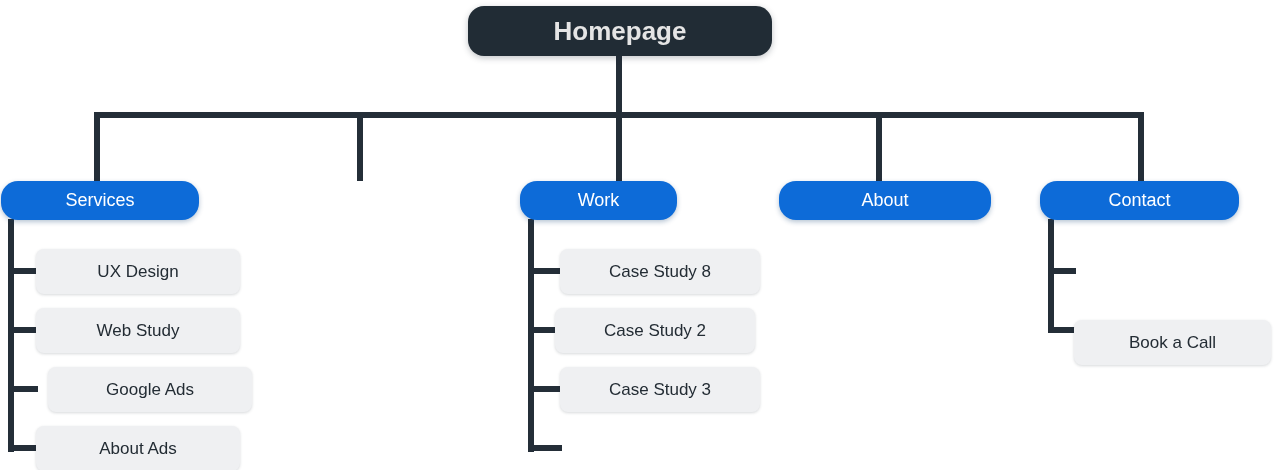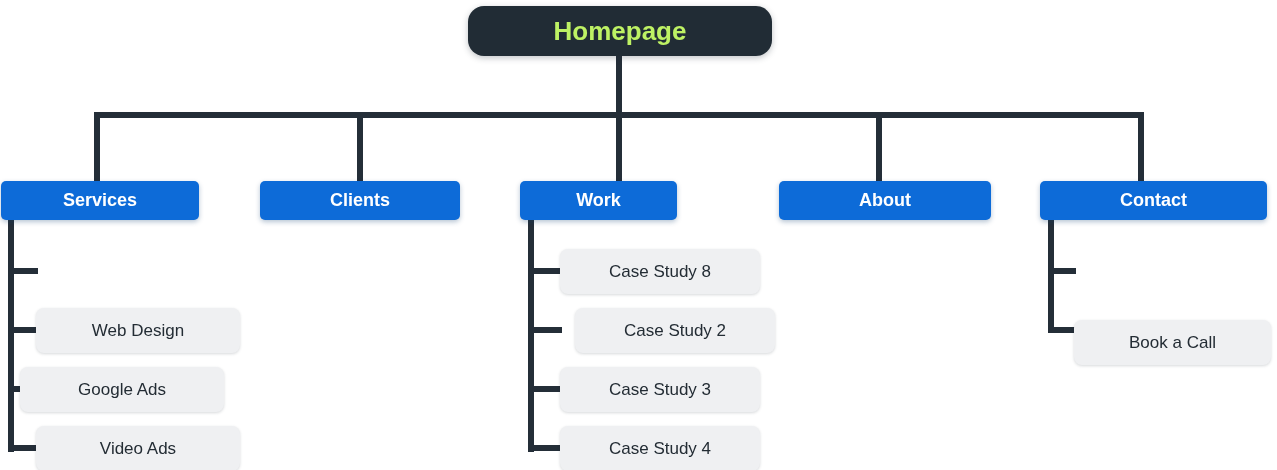--- a/index.html
+++ b/index.html
@@ -20,32 +20,32 @@
     display: flex;
     align-items: center;
     justify-content: center;
     box-sizing: border-box;
     white-space: nowrap;
   }
   .node.root {
     left: 468px; top: 6px; width: 304px; height: 50px;
     background: #212C35;
     border-radius: 16px;
-    color: #bef264;
+    color: #e5e5e5;
     font-size: 26px;
     font-weight: bold;
     box-shadow: 0 2px 6px rgba(33,44,53,0.28);
   }
   .node.pill {
     top: 181px; height: 39px;
     background: #0D6BD8;
-    border-radius: 5px;
+    border-radius: 17px;
     color: #FFFFFF;
     font-size: 18px;
-    font-weight: bold;
+    font-weight: normal;
     box-shadow: 0 2px 5px rgba(13,60,110,0.30);
   }
   .node.child {
     height: 45px;
     background: #EFF0F2;
     border-radius: 8px;
     color: #232C34;
     font-size: 17px;
     font-weight: normal;
     box-shadow: 0 1px 3px rgba(33,44,53,0.18);
@@ -77,29 +77,28 @@
   <div class="line" style="left:528px; top:327px; width:34px; height:6px;"></div>
   <div class="line" style="left:528px; top:386px; width:34px; height:6px;"></div>
   <div class="line" style="left:528px; top:445px; width:34px; height:6px;"></div>
 
   <div class="line" style="left:1048px; top:268px; width:28px; height:6px;"></div>
   <div class="line" style="left:1048px; top:327px; width:28px; height:6px;"></div>
 
   <div class="node root">Homepage</div>
 
   <div class="node pill" style="left:1px; width:198px;">Services</div>
-  <div class="node pill" style="left:260px; width:200px;">Clients</div>
   <div class="node pill" style="left:520px; width:157px;">Work</div>
   <div class="node pill" style="left:779px; width:212px;">About</div>
-  <div class="node pill" style="left:1040px; width:227px;">Contact</div>
+  <div class="node pill" style="left:1040px; width:199px;">Contact</div>
 
-  <div class="node child" style="left:36px; top:308px; width:204px;">Web Design</div>
-  <div class="node child" style="left:20px; top:367px; width:204px;">Google Ads</div>
-  <div class="node child" style="left:36px; top:426px; width:204px;">Video Ads</div>
+  <div class="node child" style="left:36px; top:249px; width:204px;">UX Design</div>
+  <div class="node child" style="left:36px; top:308px; width:204px;">Web Study</div>
+  <div class="node child" style="left:48px; top:367px; width:204px;">Google Ads</div>
+  <div class="node child" style="left:36px; top:426px; width:204px;">About Ads</div>
 
   <div class="node child" style="left:560px; top:249px; width:200px;">Case Study 8</div>
-  <div class="node child" style="left:575px; top:308px; width:200px;">Case Study 2</div>
+  <div class="node child" style="left:555px; top:308px; width:200px;">Case Study 2</div>
   <div class="node child" style="left:560px; top:367px; width:200px;">Case Study 3</div>
-  <div class="node child" style="left:560px; top:426px; width:200px;">Case Study 4</div>
 
   <div class="node child" style="left:1074px; top:320px; width:197px;">Book a Call</div>
 
 </div>
 
 </body></html>

